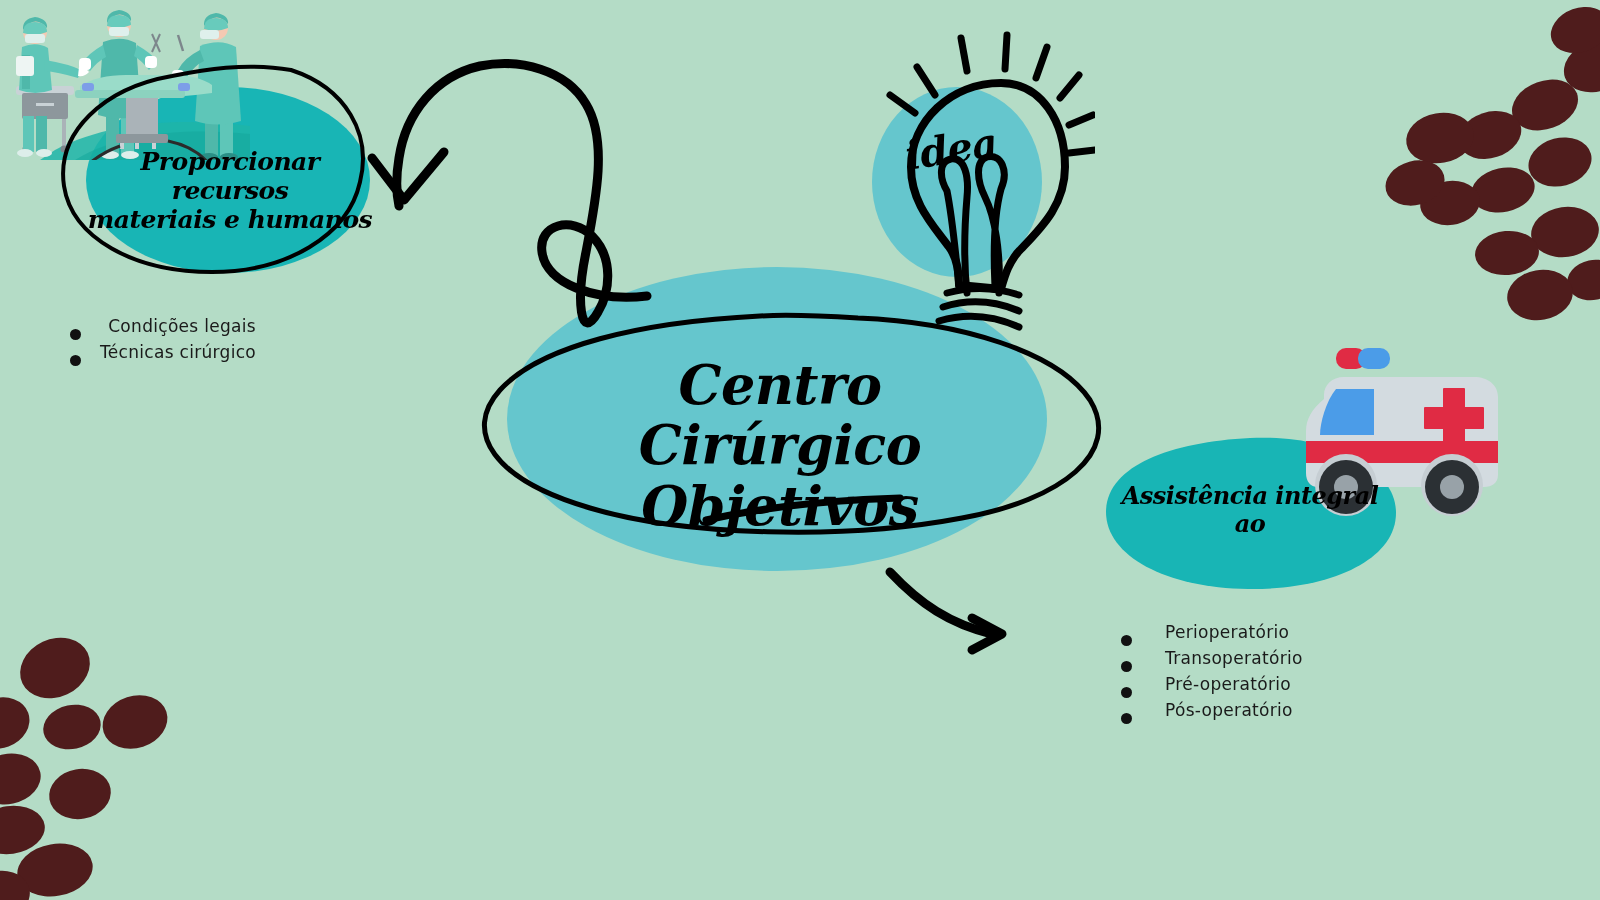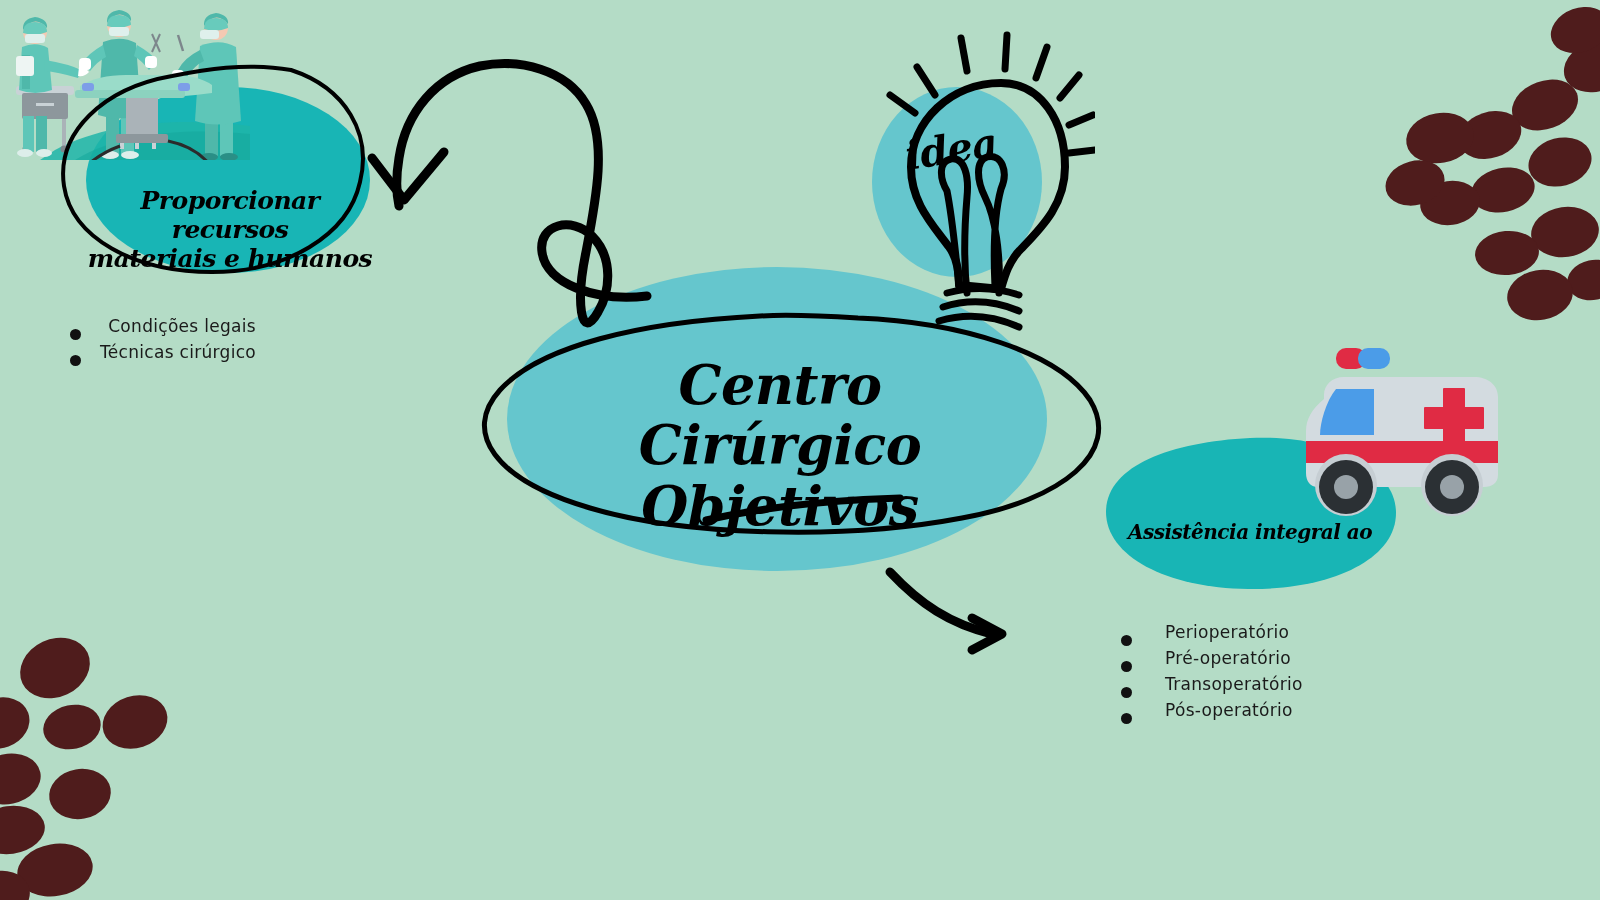--- a/index.html
+++ b/index.html
@@ -34,32 +34,31 @@
     font-style: italic;
     font-weight: bold;
     color: #000000;
     letter-spacing: -0.5px;
   }
   .bubble-text {
     position: absolute;
     text-align: center;
     line-height: 1.15;
     font-size: 25px;
-    margin-top: 39px;
   }
   #bubble-left-text {
     left: 85px;
     top: 148px;
     width: 290px;
   }
   #bubble-right-text {
     left: 1105px;
     top: 482px;
     width: 290px;
-    font-size: 20px;
+    font-size: 24px;
   }
   #center-title {
     position: absolute;
     left: 540px;
     top: 355px;
     width: 480px;
     text-align: center;
     font-size: 54px;
     line-height: 1.12;
   }
@@ -350,18 +349,18 @@
     <span>Centro Cirúrgico</span>
     <span class="line2">Objetivos</span>
   </div>
 
   <div id="bubble-right-text" class="bubble-text script">
     <span>Assistência integral ao</span><br>
   </div>
 
   <ul id="list-right" class="bullet-list">
     <li>Perioperatório</li>
+    <li>Transoperatório</li>
     <li>Pré-operatório</li>
-    <li>Transoperatório</li>
     <li>Pós-operatório</li>
   </ul>
 
 </div>
 
 </body></html>

